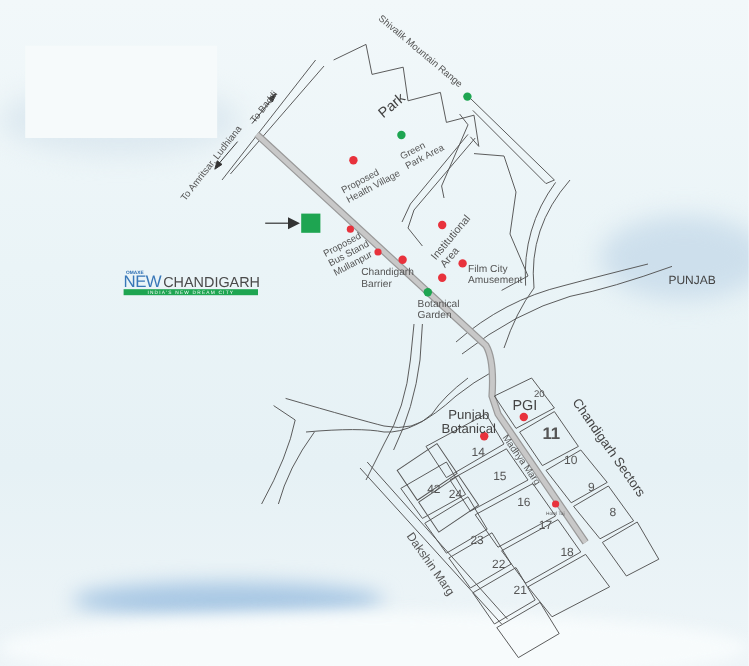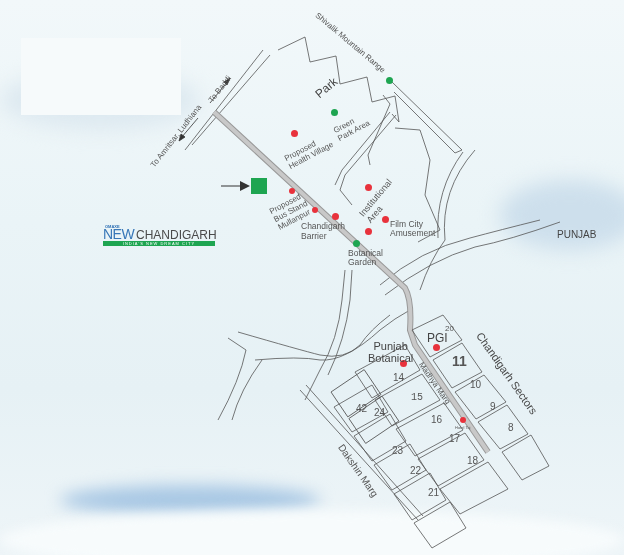--- a/index.html
+++ b/index.html
@@ -148,21 +148,21 @@
 
   <div style="position:absolute;left:460px;top:417px;width:6px;height:6px;border-radius:50%;background:#e8323c;"></div>
   <div class="lbl" style="left:455px;top:425px;font-size:4px;line-height:5px;">Hotel Taj</div>
 
   <div class="lbl" style="left:445px;top:323px;font-size:8px;">20</div>
   <div class="lbl" style="left:452px;top:356px;font-size:14px;font-weight:bold;">11</div>
   <div class="lbl" style="left:470px;top:379px;font-size:10px;">10</div>
   <div class="lbl" style="left:490px;top:401px;font-size:10px;">9</div>
   <div class="lbl" style="left:508px;top:422px;font-size:10px;">8</div>
   <div class="lbl" style="left:393px;top:372px;font-size:10px;">14</div>
-  <div class="lbl" style="left:411px;top:392px;font-size:10px;font-family:Liberation Mono, monospace;">15</div>
+  <div class="lbl" style="left:411px;top:392px;font-size:10px;">15</div>
   <div class="lbl" style="left:431px;top:414px;font-size:10px;text-align:center;">16</div>
   <div class="lbl" style="left:449px;top:433px;font-size:10px;">17</div>
   <div class="lbl" style="left:467px;top:455px;font-size:10px;">18</div>
   <div class="lbl" style="left:356px;top:403px;font-size:10px;">42</div>
   <div class="lbl" style="left:374px;top:407px;font-size:10px;">24</div>
   <div class="lbl" style="left:392px;top:445px;font-size:10px;">23</div>
   <div class="lbl" style="left:410px;top:465px;font-size:10px;">22</div>
   <div class="lbl" style="left:428px;top:487px;font-size:10px;">21</div>
 </div>
 

